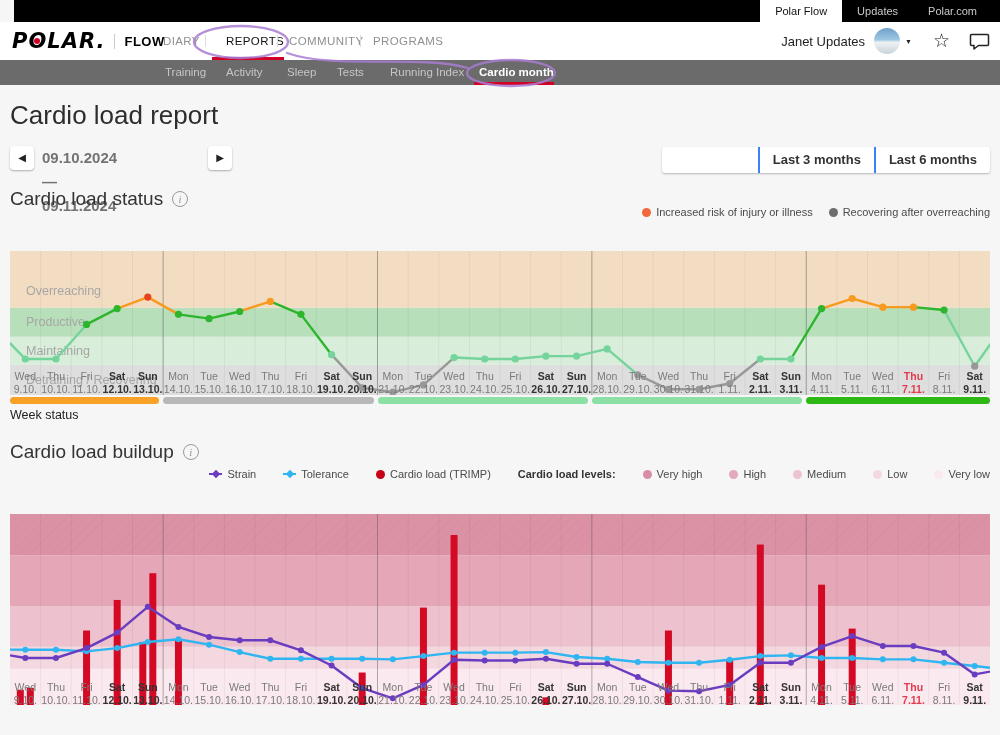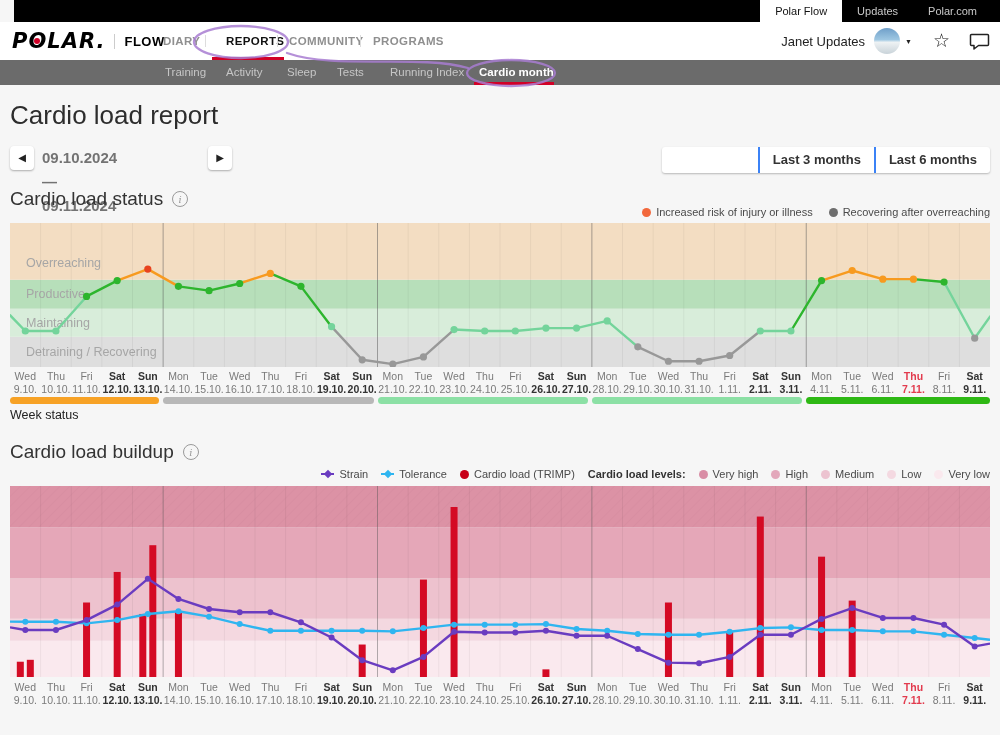--- a/index.html
+++ b/index.html
@@ -13,21 +13,21 @@
   
   .header{position:absolute;top:22px;left:0;right:0;height:38px;background:#fff;}
   .logo{position:absolute;left:12px;top:0;height:38px;display:flex;align-items:center;}
   .logo-text{font-style:italic;font-weight:700;font-size:21px;letter-spacing:1px;color:#000;
              font-family:"DejaVu Sans",sans-serif;}
   .logo-o{position:relative;display:inline-block;}
   .logo-o-dot{position:absolute;left:50%;top:52%;width:6px;height:6px;margin:-3px 0 0 -4px;
               background:#d10027;border-radius:50%;}
   .flow-label{font-size:13px;font-weight:700;color:#000;margin-left:9px;padding-left:9px;
               border-left:1px solid #ccc;letter-spacing:.5px;}
-  .navitem{position:absolute;top:0;line-height:38px;font-size:11.5px;font-weight:700;
+  .navitem{position:absolute;top:0;line-height:38px;font-size:11.5px;font-weight:400;
            letter-spacing:.4px;color:#8f8f8f;cursor:pointer;}
   .navitem.active{color:#111;}
   .navsep{position:absolute;top:13px;width:1px;height:12px;background:#ddd;}
   .nav-underline{position:absolute;bottom:0;height:3px;background:#d10027;}
   .userblock{position:absolute;right:10px;top:0;height:38px;display:flex;align-items:center;gap:9px;}
   .username{font-size:13px;color:#222;}
   .avatar{width:26px;height:26px;border-radius:50%;cursor:pointer;
           background:linear-gradient(180deg,#6f9fc9 0%,#9ec7e2 45%,#eef2f4 55%,#c9d3d9 100%);}
   .caret{font-size:7px;color:#222;margin-left:-4px;cursor:pointer;}
   .star{font-size:19px;color:#111;margin-left:12px;cursor:pointer;line-height:38px;}
@@ -53,27 +53,27 @@
   .rangebtn{padding:0 13px;line-height:26px;font-size:13px;font-weight:700;color:#333;cursor:pointer;
             border-left:2px solid #3b82f6;}
   .rangebtn:first-child{border-left:none;margin-top:32px;}
   .rangebtn.active{background:#d10027;color:#fff;border-left:none;}
   .h2{position:absolute;left:10px;font-size:19px;color:#333;font-weight:400;display:flex;align-items:center;}
   .h2.status{top:188px;} .h2.buildup{top:441px;}
   .info{display:inline-flex;width:14px;height:14px;border:1px solid #9a9a9a;border-radius:50%;
         color:#9a9a9a;font-size:10px;font-style:italic;font-family:"DejaVu Serif",serif;
         align-items:center;justify-content:center;margin-left:9px;cursor:pointer;}
   .legend{position:absolute;right:10px;display:flex;align-items:center;gap:16px;font-size:11px;color:#4a4a4a;}
-  .legend.status{top:206px;} .legend.buildup{top:468px;gap:13px;}
+  .legend.status{top:206px;} .legend.buildup{top:468px;gap:27px;}
   .lgitem{display:flex;align-items:center;gap:5px;}
   .lgdot{width:9px;height:9px;border-radius:50%;display:inline-block;}
   .lgline{width:13px;height:2px;position:relative;display:inline-block;}
   .lgline span{position:absolute;left:4px;top:-2px;width:6px;height:6px;transform:rotate(45deg);}
   .lglevels{font-weight:700;color:#333;}
-  .chart{position:absolute;left:10px;width:959px;}
+  .chart{position:absolute;left:10px;width:959px;margin-top:28px;}
   .chart.status{top:223px;height:144px;}
   .chart.buildup{top:486px;height:191px;}
   .axis{position:absolute;left:10px;width:980px;height:27px;display:flex;}
   .axis.a1{top:370px;} .axis.a2{top:681px;}
   .axcell{width:30.625px;flex:0 0 auto;text-align:center;font-size:10.5px;color:#7a7a7a;line-height:1.25;}
   .axcell.bold{color:#333;font-weight:700;}
   .axcell.red{color:#e23b4e;font-weight:700;}
   .weekbar{position:absolute;left:10px;top:397px;width:980px;height:7px;display:flex;}
   .weekseg{height:7px;border-radius:4px;margin-right:4px;}
   .weekseg:last-child{margin-right:0;}

